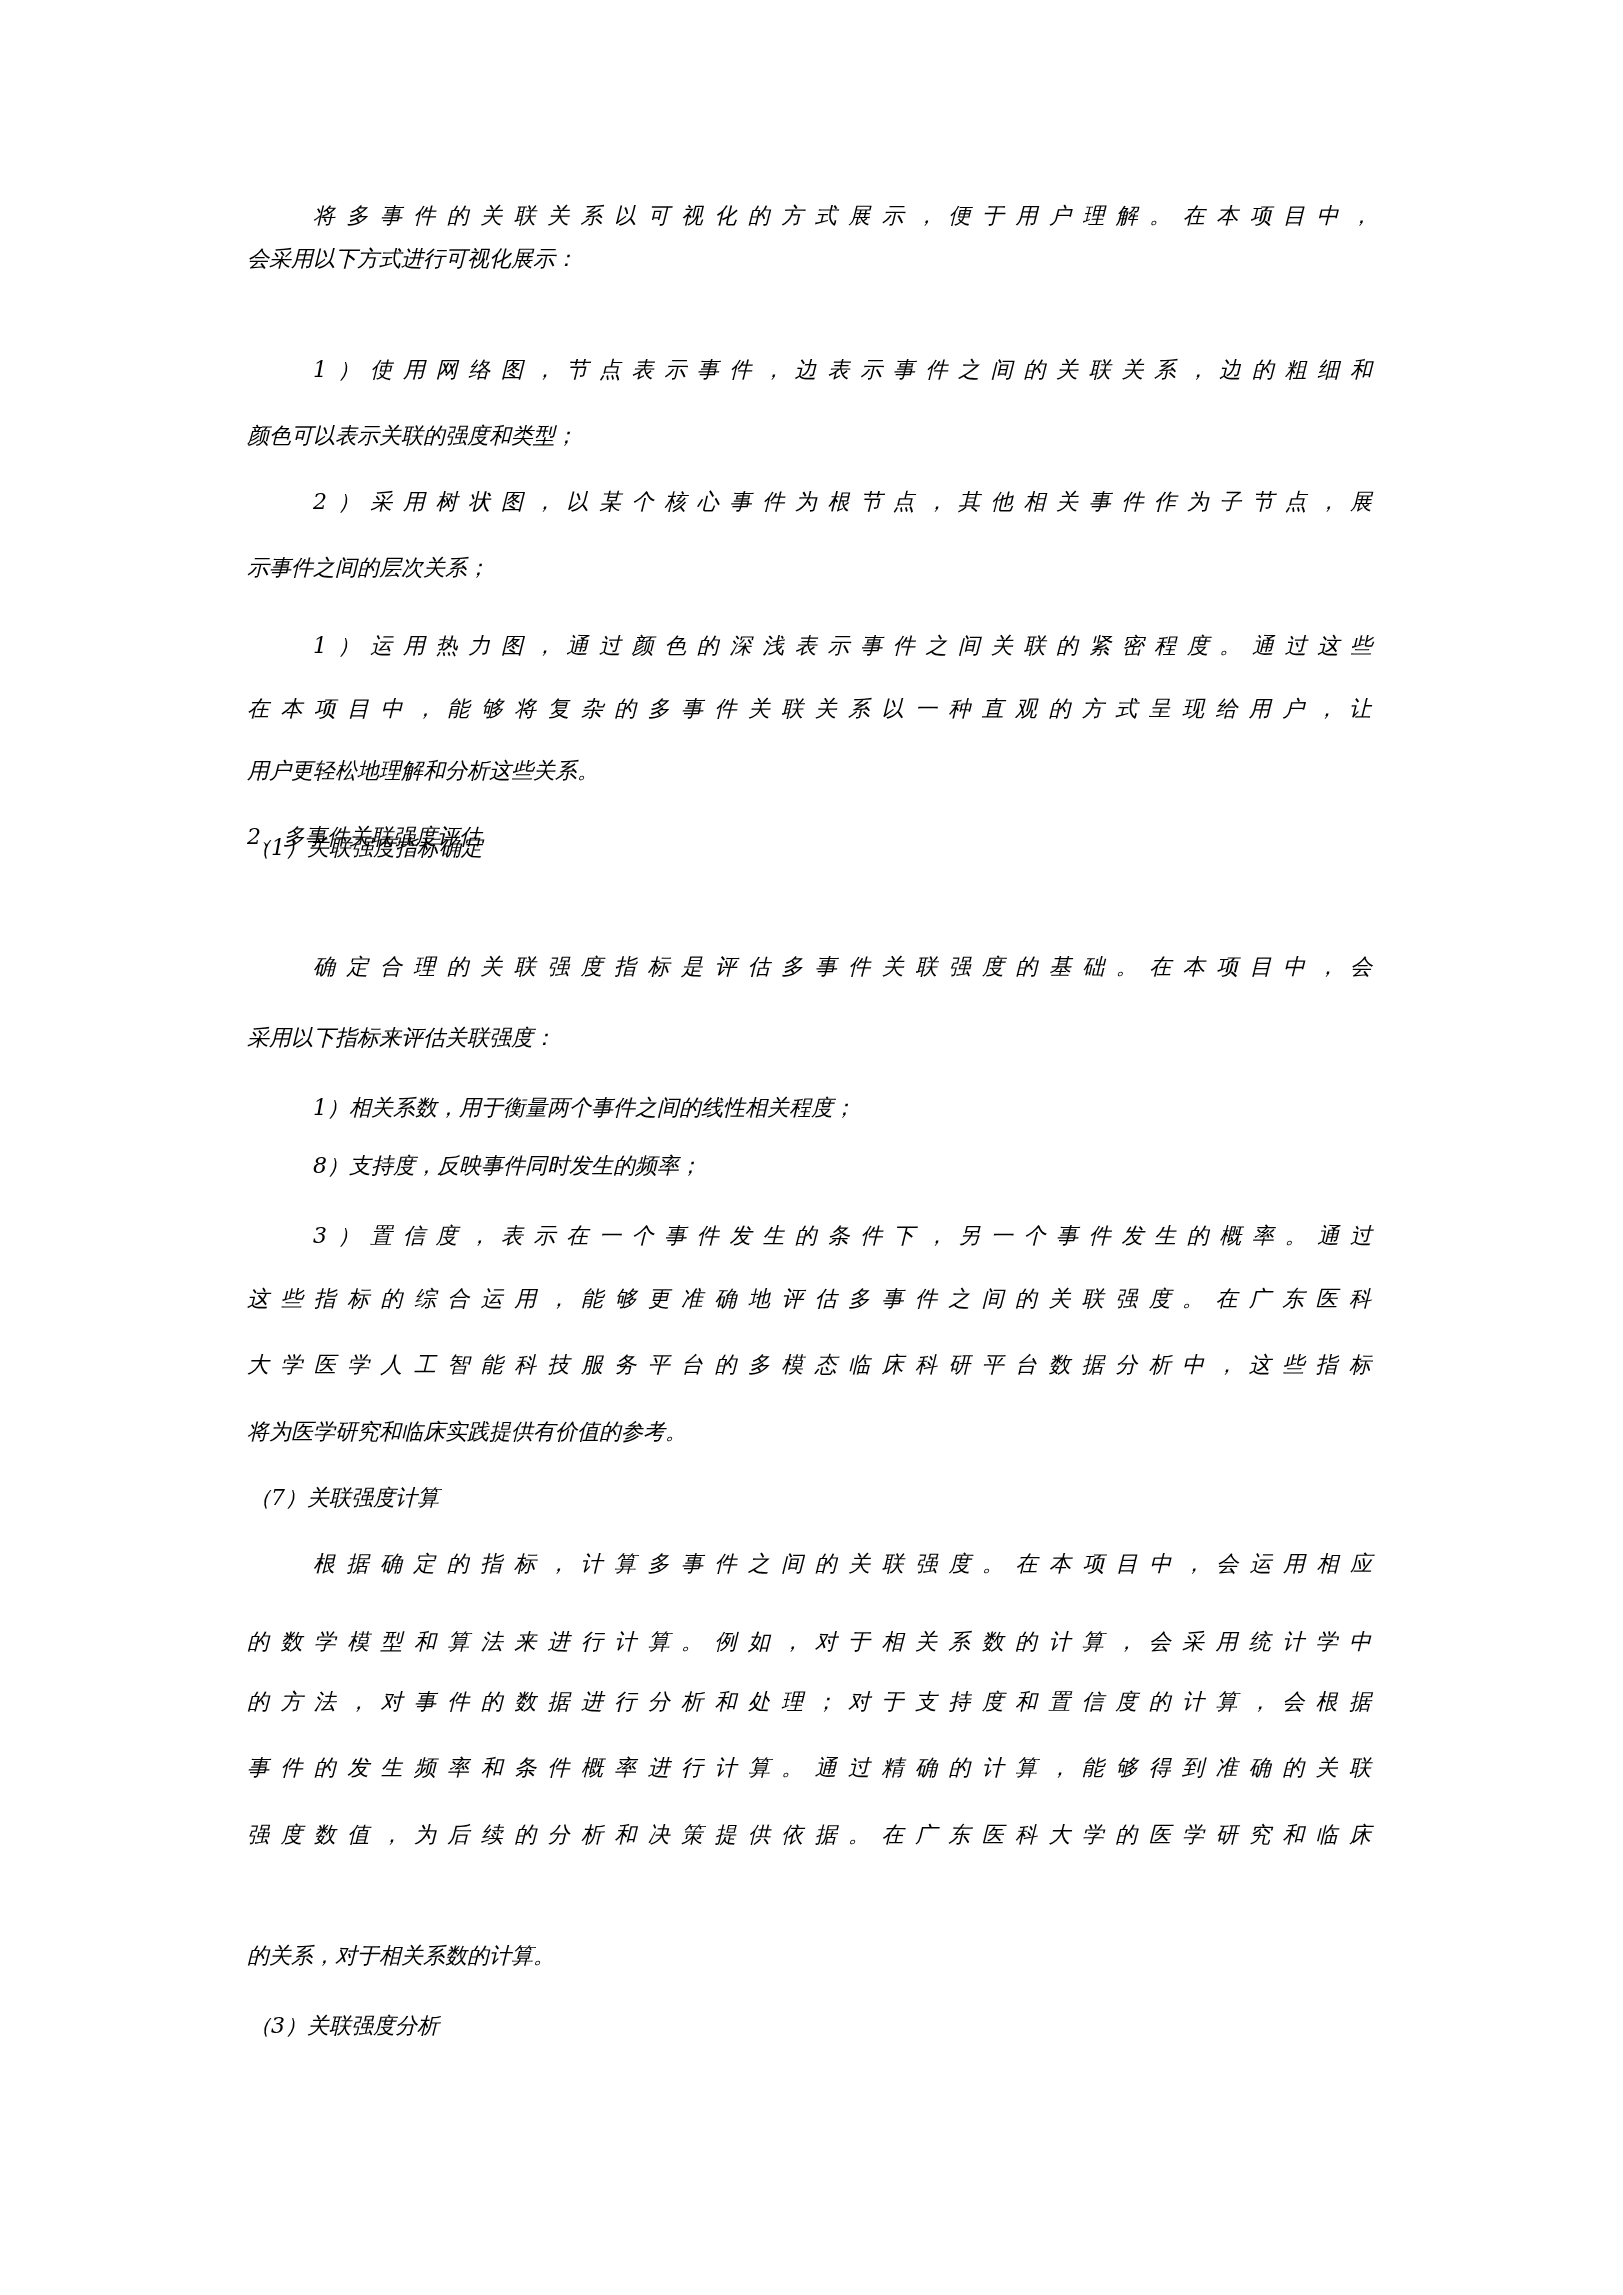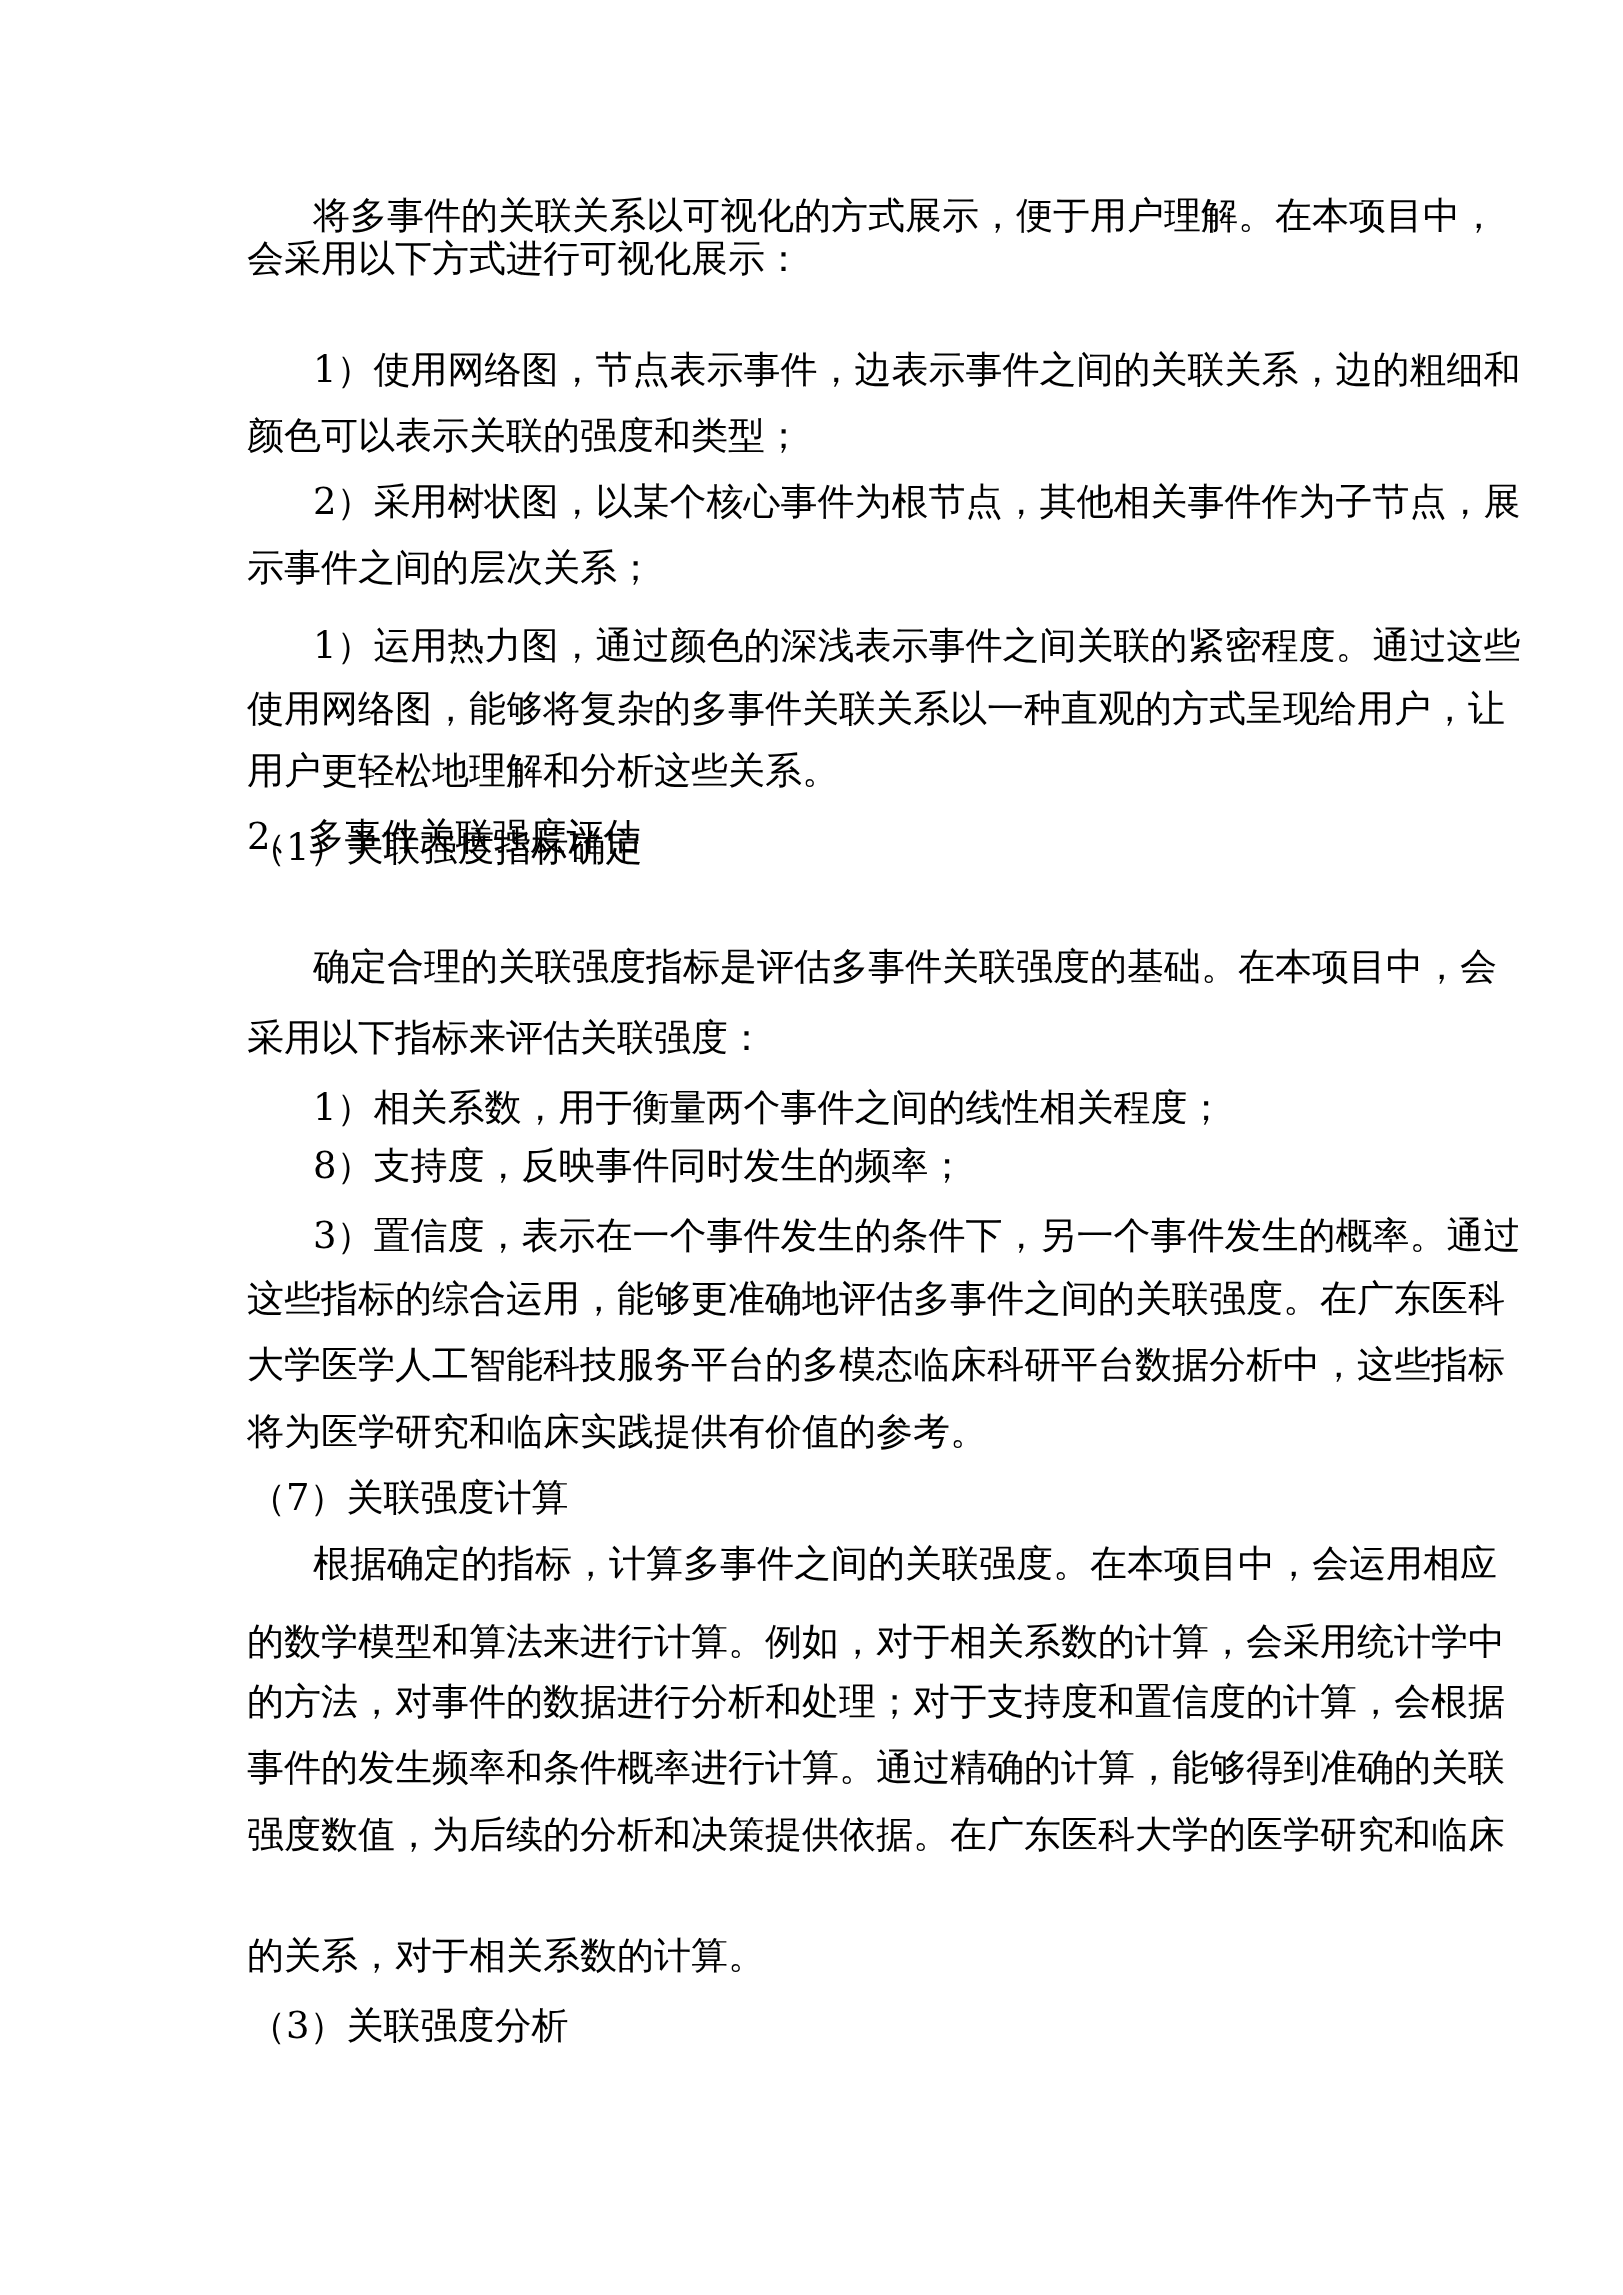--- a/index.html
+++ b/index.html
@@ -5,25 +5,26 @@
   html, body { margin: 0; padding: 0; background: #ffffff; }
   body { width: 1623px; height: 2295px; position: relative; overflow: hidden; }
   .page {
     position: absolute; left: 0; top: 0; width: 1623px; height: 2295px;
     background: #ffffff; color: #000000;
     font-family: "DejaVu Serif", "Liberation Serif", serif;
   }
   .line {
     position: absolute;
     left: 247px;
-    font-size: 37px;
+    font-size: 22px;
     line-height: 39px;
     height: 39px;
     white-space: nowrap;
     color: #000000;
+    font-style: italic;
   }
   .line.indent { left: 313px; text-align: right; }
   .line.heading-paren { left: 249px; }
   .justify { width: 1124px; text-align-last: justify; text-align: justify; }
   .line.indent.justify { width: 1059px; }
 </style>
 </head>
 <body>
 
 <div class="page">
@@ -31,21 +32,21 @@
   <div class="line indent justify" style="top:196px">将多事件的关联关系以可视化的方式展示，便于用户理解。在本项目中，</div>
   <div class="line" style="top:239px">会采用以下方式进行可视化展示：</div>
 
   <div class="line indent justify" style="top:350px">1）使用网络图，节点表示事件，边表示事件之间的关联关系，边的粗细和</div>
   <div class="line" style="top:416px">颜色可以表示关联的强度和类型；</div>
 
   <div class="line indent justify" style="top:482px">2）采用树状图，以某个核心事件为根节点，其他相关事件作为子节点，展</div>
   <div class="line" style="top:548px">示事件之间的层次关系；</div>
 
   <div class="line indent justify" style="top:626px">1）运用热力图，通过颜色的深浅表示事件之间关联的紧密程度。通过这些</div>
-  <div class="line justify" style="top:689px">使用网络图，能够将复杂的多事件关联关系以一种直观的方式呈现给用户，让</div>
+  <div class="line justify" style="top:689px">在本项目中，能够将复杂的多事件关联关系以一种直观的方式呈现给用户，让</div>
   <div class="line" style="top:751px">用户更轻松地理解和分析这些关系。</div>
 
   <div class="line" style="top:817px">2、多事件关联强度评估</div>
 
   <div class="line heading-paren" style="top:828px">（1）关联强度指标确定</div>
 
   <div class="line indent justify" style="top:947px">确定合理的关联强度指标是评估多事件关联强度的基础。在本项目中，会</div>
   <div class="line" style="top:1018px">采用以下指标来评估关联强度：</div>
 
   <div class="line indent" style="top:1088px">1）相关系数，用于衡量两个事件之间的线性相关程度；</div>

